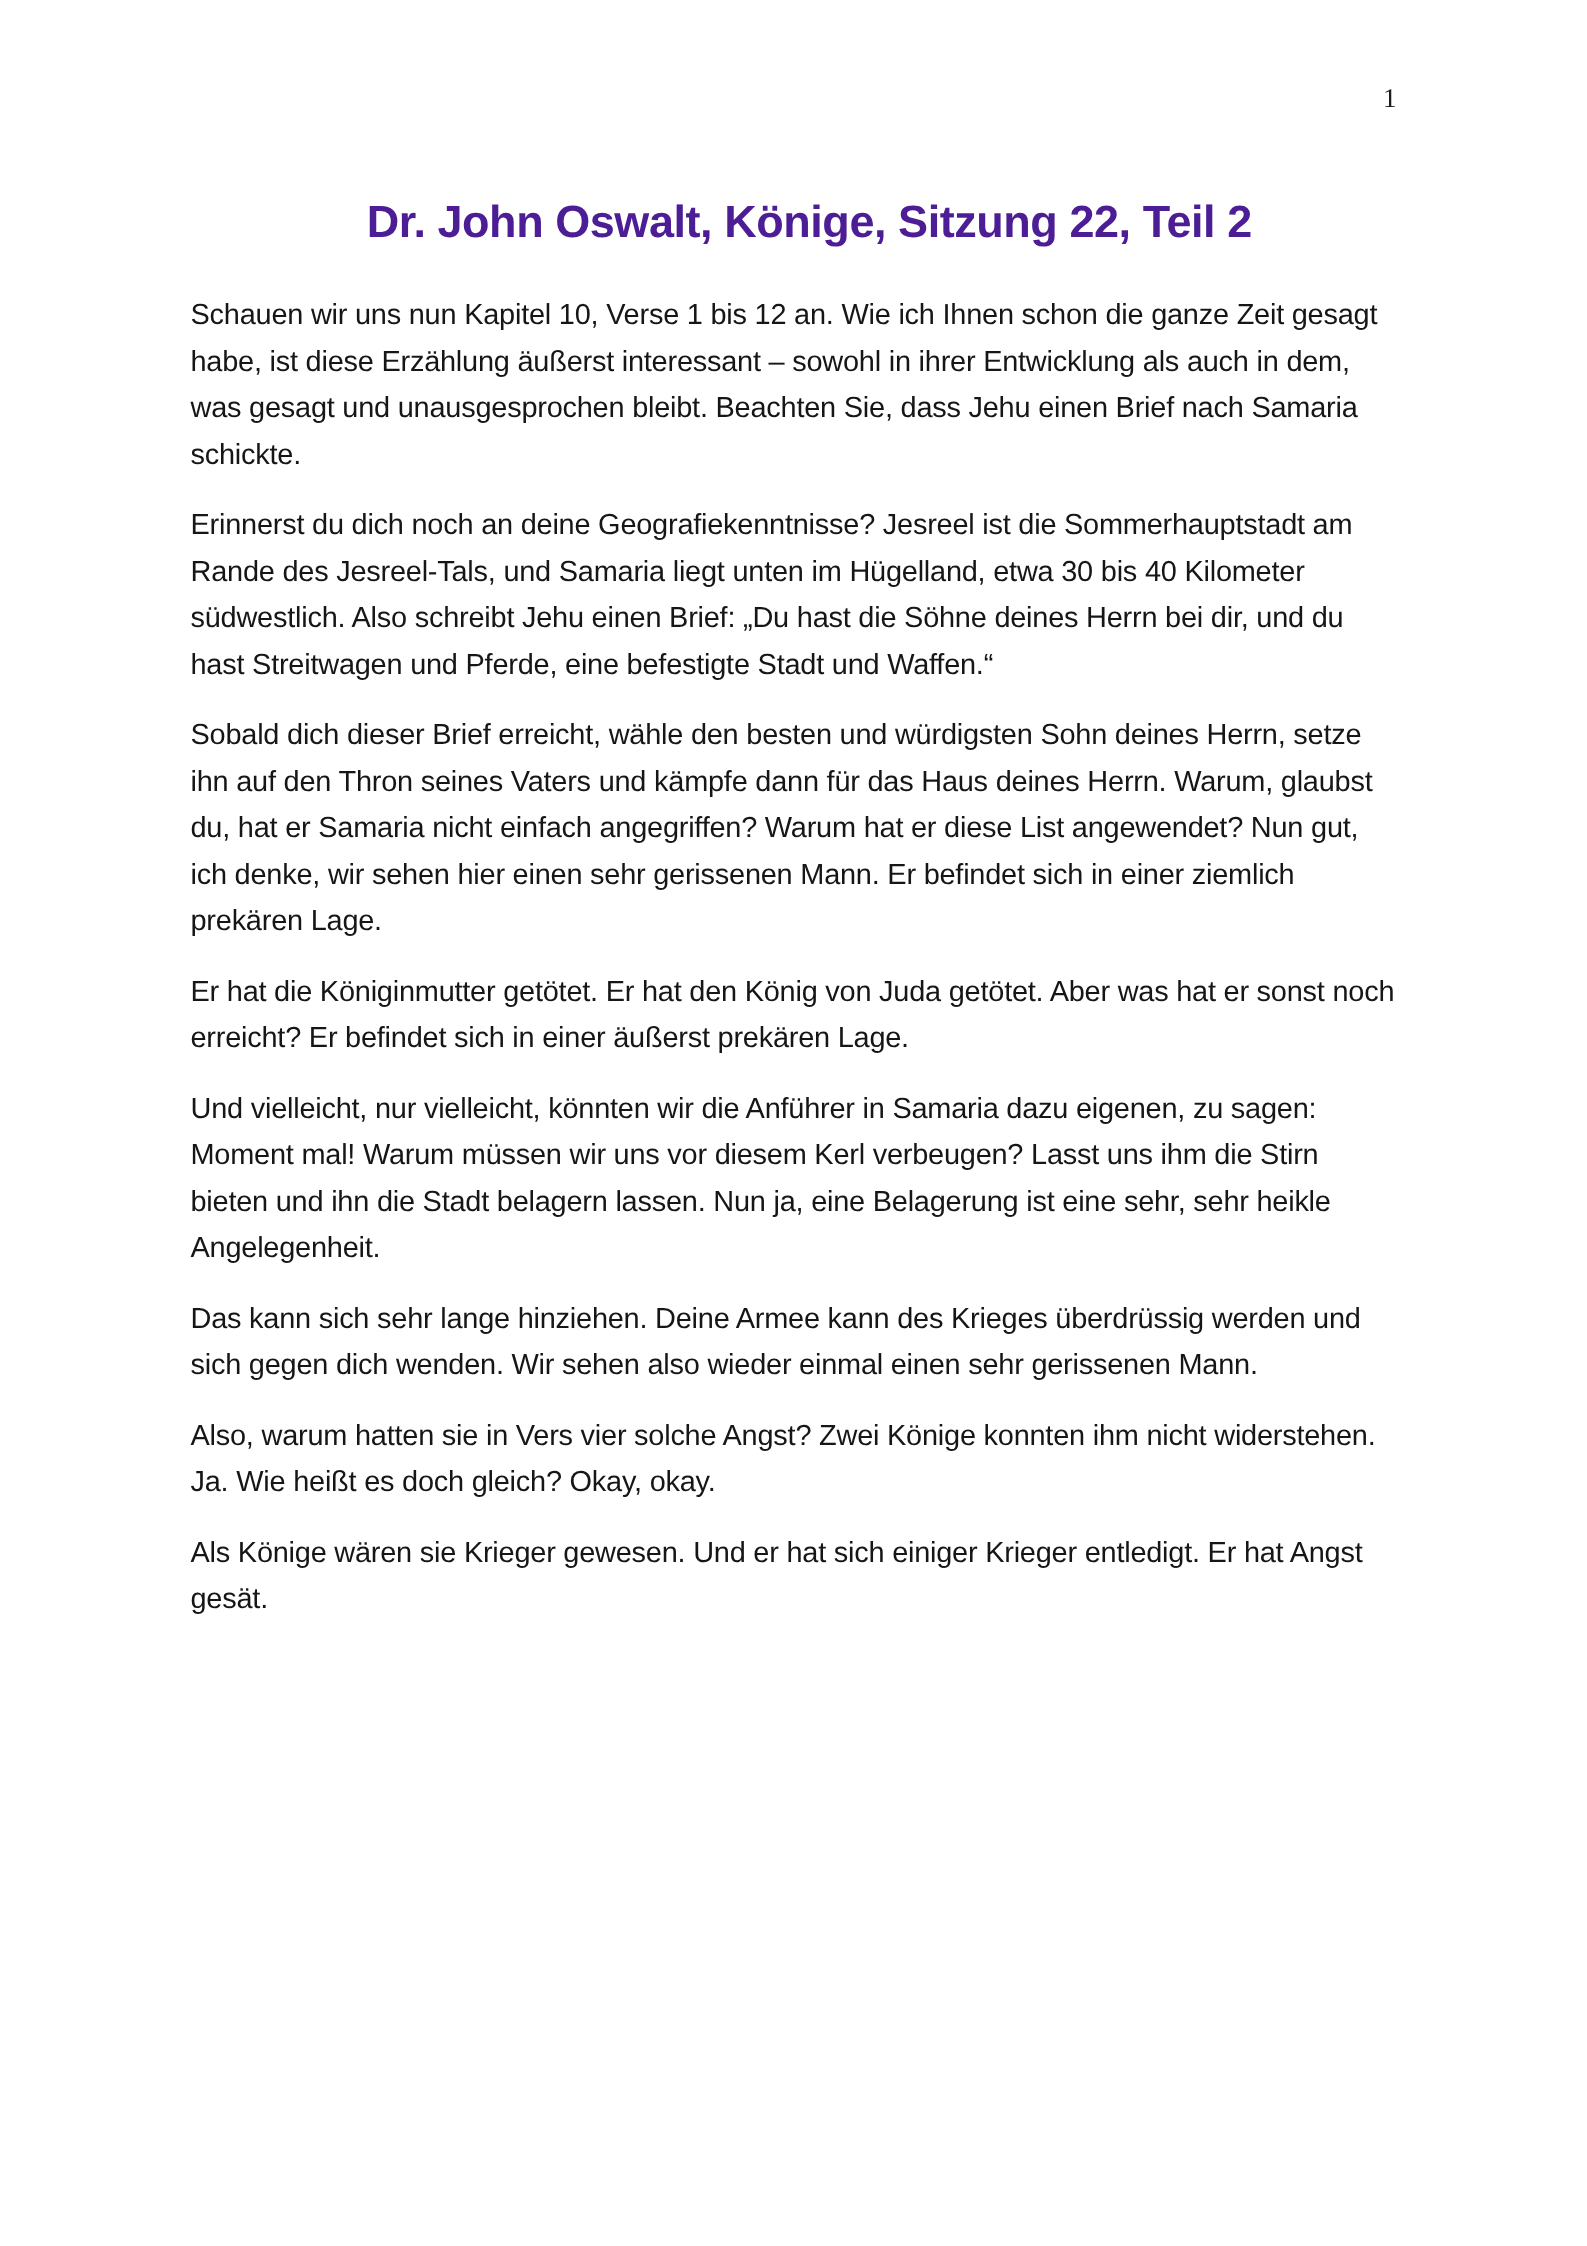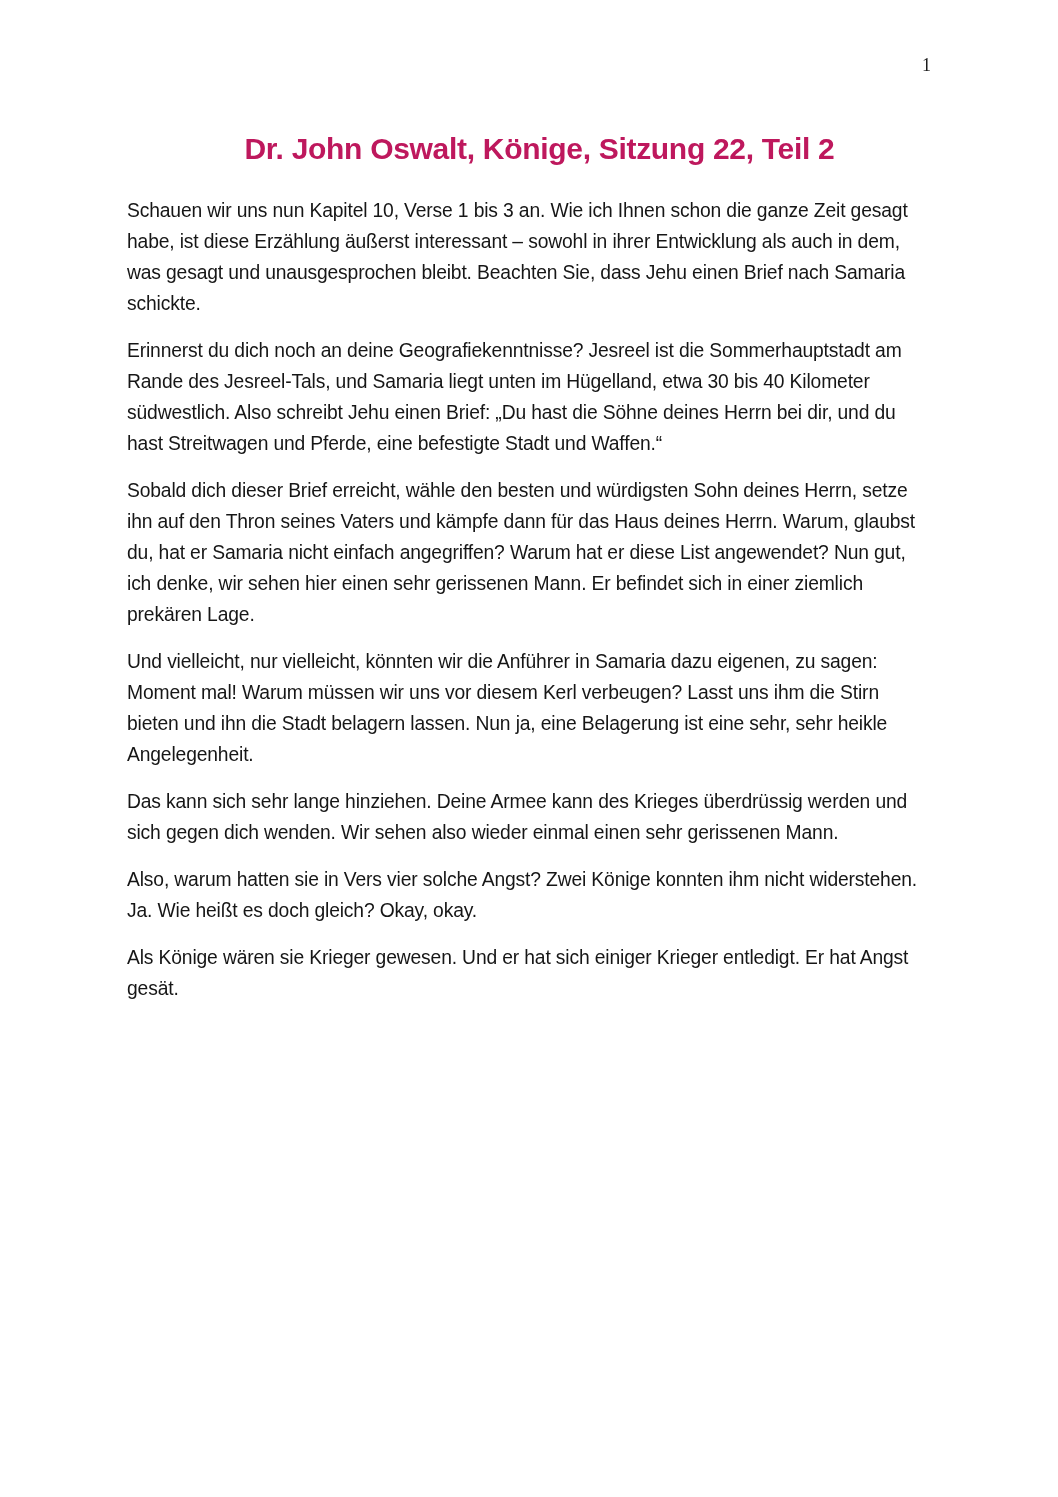--- a/index.html
+++ b/index.html
@@ -28,21 +28,21 @@
   .doc-header {
     margin-top: 126px;
     text-align: center;
   }
   .doc-title {
     margin: 0;
     font-size: 30px;
     font-weight: bold;
     line-height: 46px;
     letter-spacing: -0.3px;
-    color: #be185d;
+    color: #4c1d95;
     padding-left: 21px;
   }
   .doc-copyright {
     margin-top: 3px;
     font-size: 21px;
     line-height: 30px;
     color: #1c1c1c;
   }
   .doc-body {
     margin: 23px 126px 0 127px;
@@ -62,22 +62,23 @@
 
 <div class="page">
 
   <div class="page-number">1</div>
 
   <div class="doc-header">
     <h1 class="doc-title">Dr. John Oswalt, Könige, Sitzung 22, Teil 2</h1>
   </div>
 
   <div class="doc-body">
-    <p>Schauen wir uns nun Kapitel 10, Verse 1 bis 3 an. Wie ich Ihnen schon die ganze Zeit gesagt habe, ist diese Erzählung äußerst interessant – sowohl in ihrer Entwicklung als auch in dem, was gesagt und unausgesprochen bleibt. Beachten Sie, dass Jehu einen Brief nach Samaria schickte.</p>
+    <p>Schauen wir uns nun Kapitel 10, Verse 1 bis 12 an. Wie ich Ihnen schon die ganze Zeit gesagt habe, ist diese Erzählung äußerst interessant – sowohl in ihrer Entwicklung als auch in dem, was gesagt und unausgesprochen bleibt. Beachten Sie, dass Jehu einen Brief nach Samaria schickte.</p>
     <p>Erinnerst du dich noch an deine Geografiekenntnisse? Jesreel ist die Sommerhauptstadt am Rande des Jesreel-Tals, und Samaria liegt unten im Hügelland, etwa 30 bis 40 Kilometer südwestlich. Also schreibt Jehu einen Brief: „Du hast die Söhne deines Herrn bei dir, und du hast Streitwagen und Pferde, eine befestigte Stadt und Waffen.“</p>
     <p>Sobald dich dieser Brief erreicht, wähle den besten und würdigsten Sohn deines Herrn, setze ihn auf den Thron seines Vaters und kämpfe dann für das Haus deines Herrn. Warum, glaubst du, hat er Samaria nicht einfach angegriffen? Warum hat er diese List angewendet? Nun gut, ich denke, wir sehen hier einen sehr gerissenen Mann. Er befindet sich in einer ziemlich prekären Lage.</p>
+    <p>Er hat die Königinmutter getötet. Er hat den König von Juda getötet. Aber was hat er sonst noch erreicht? Er befindet sich in einer äußerst prekären Lage.</p>
     <p>Und vielleicht, nur vielleicht, könnten wir die Anführer in Samaria dazu eigenen, zu sagen: Moment mal! Warum müssen wir uns vor diesem Kerl verbeugen? Lasst uns ihm die Stirn bieten und ihn die Stadt belagern lassen. Nun ja, eine Belagerung ist eine sehr, sehr heikle Angelegenheit.</p>
     <p>Das kann sich sehr lange hinziehen. Deine Armee kann des Krieges überdrüssig werden und sich gegen dich wenden. Wir sehen also wieder einmal einen sehr gerissenen Mann.</p>
     <p>Also, warum hatten sie in Vers vier solche Angst? Zwei Könige konnten ihm nicht widerstehen. Ja. Wie heißt es doch gleich? Okay, okay.</p>
     <p>Als Könige wären sie Krieger gewesen. Und er hat sich einiger Krieger entledigt. Er hat Angst gesät.</p>
   </div>
 
 </div>
 
 </body></html>

